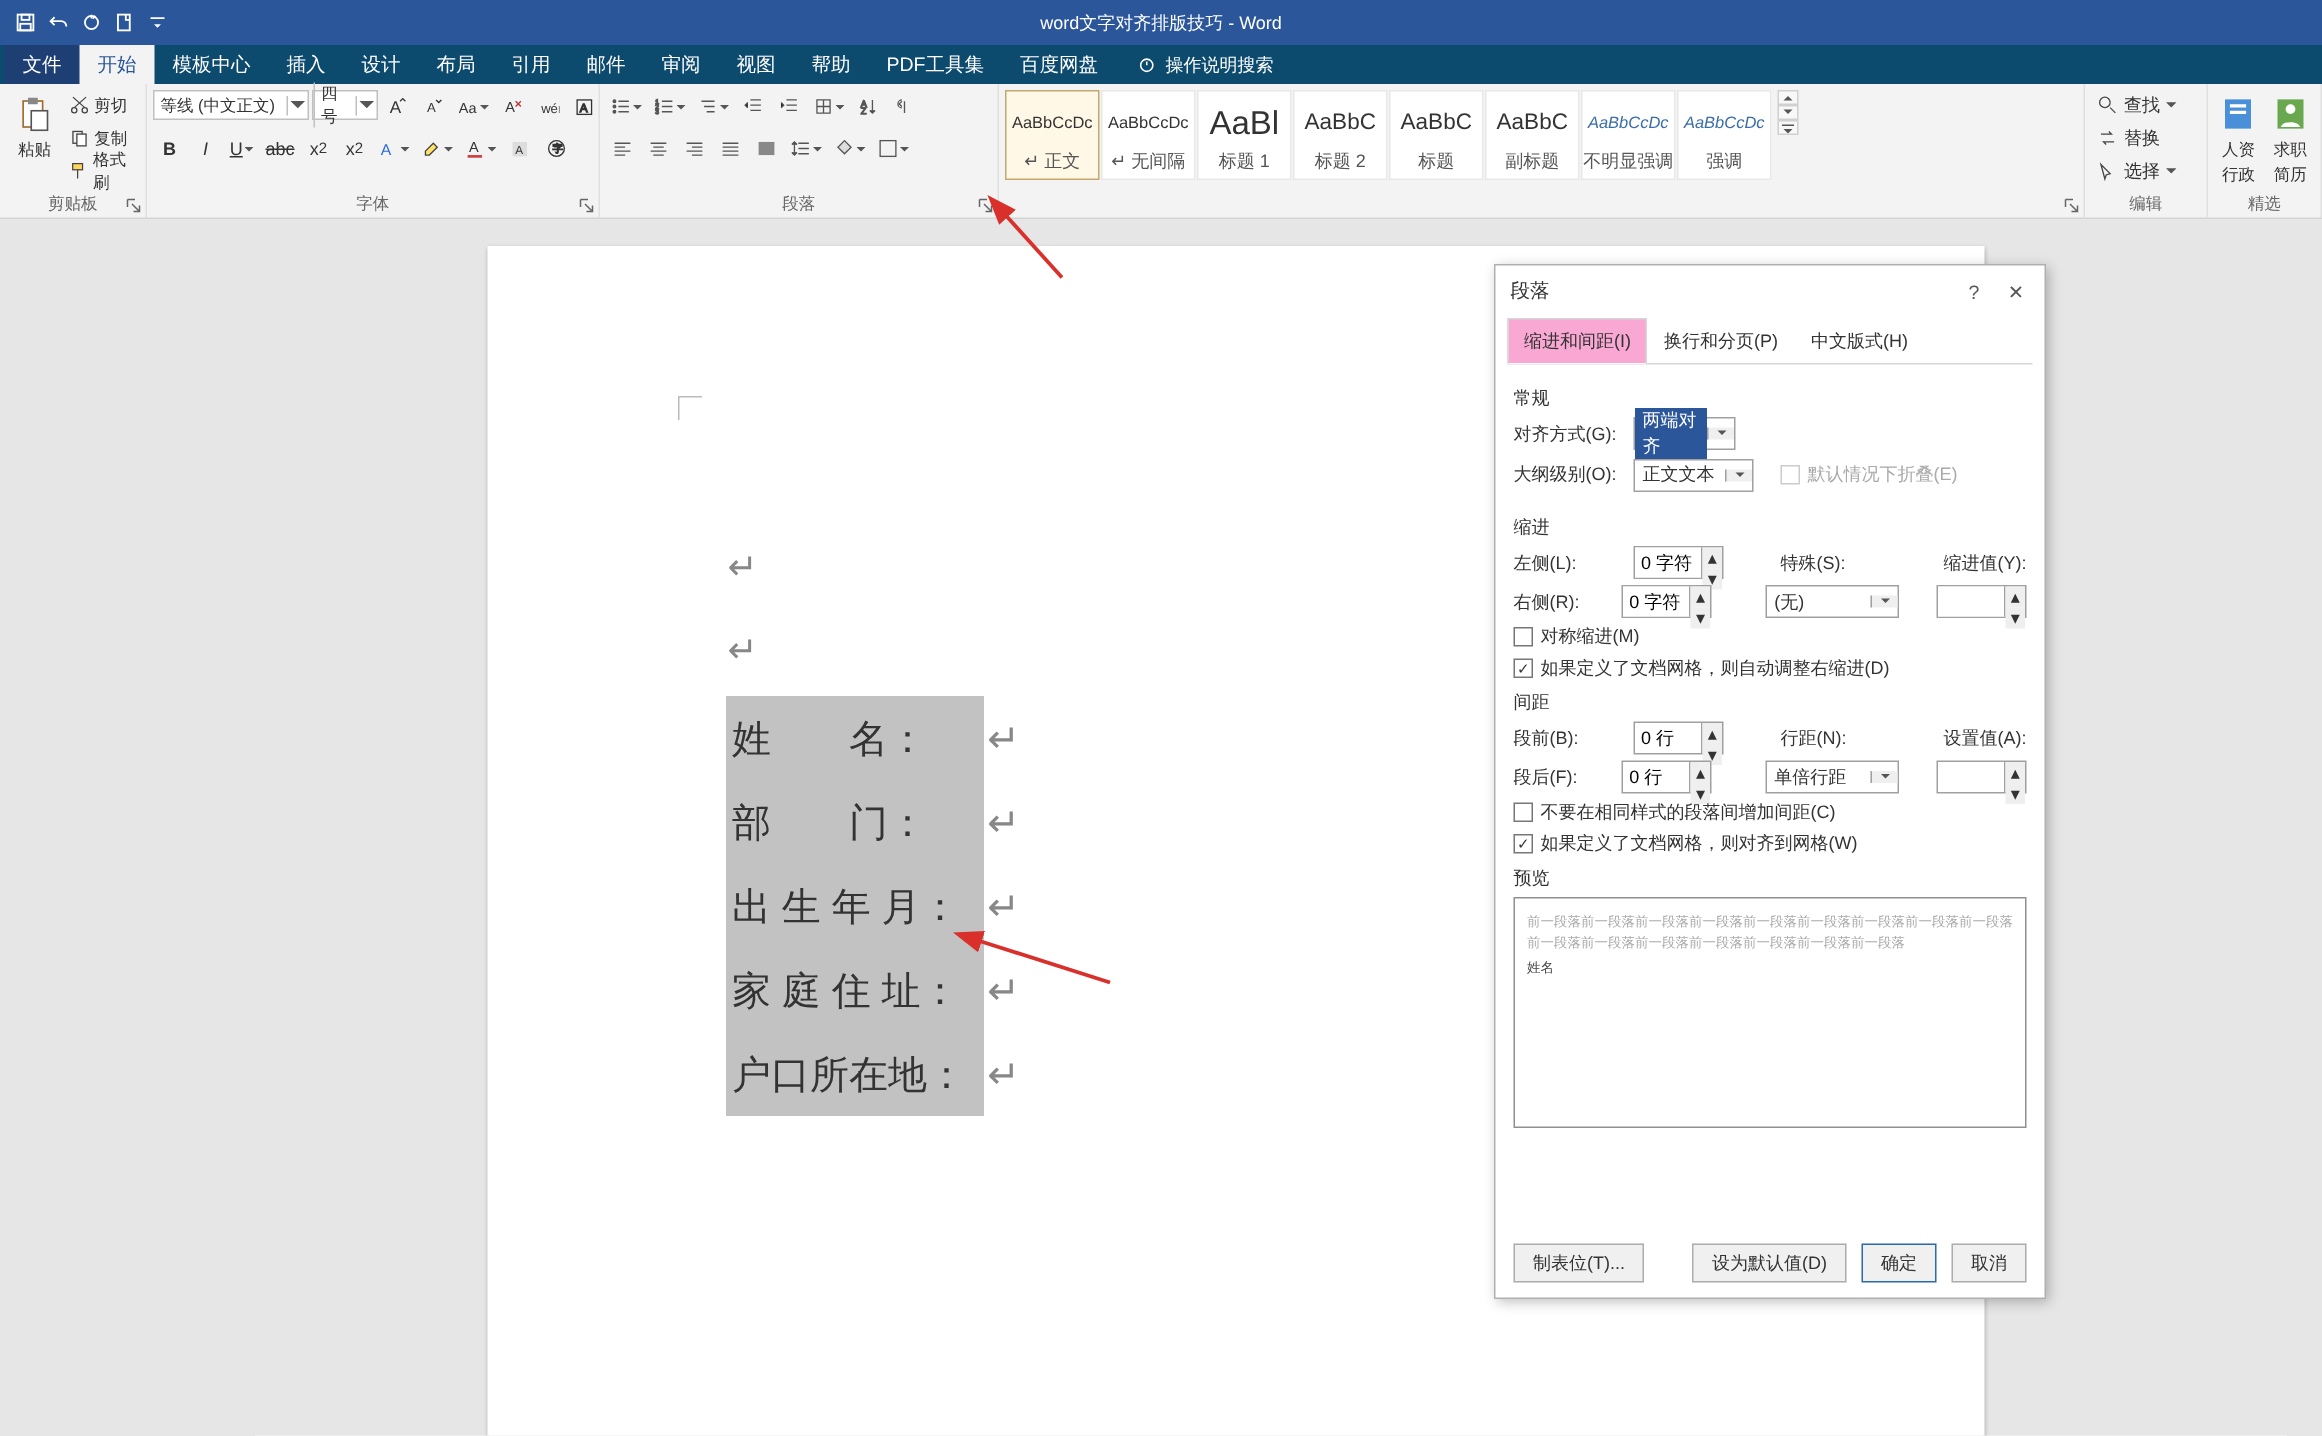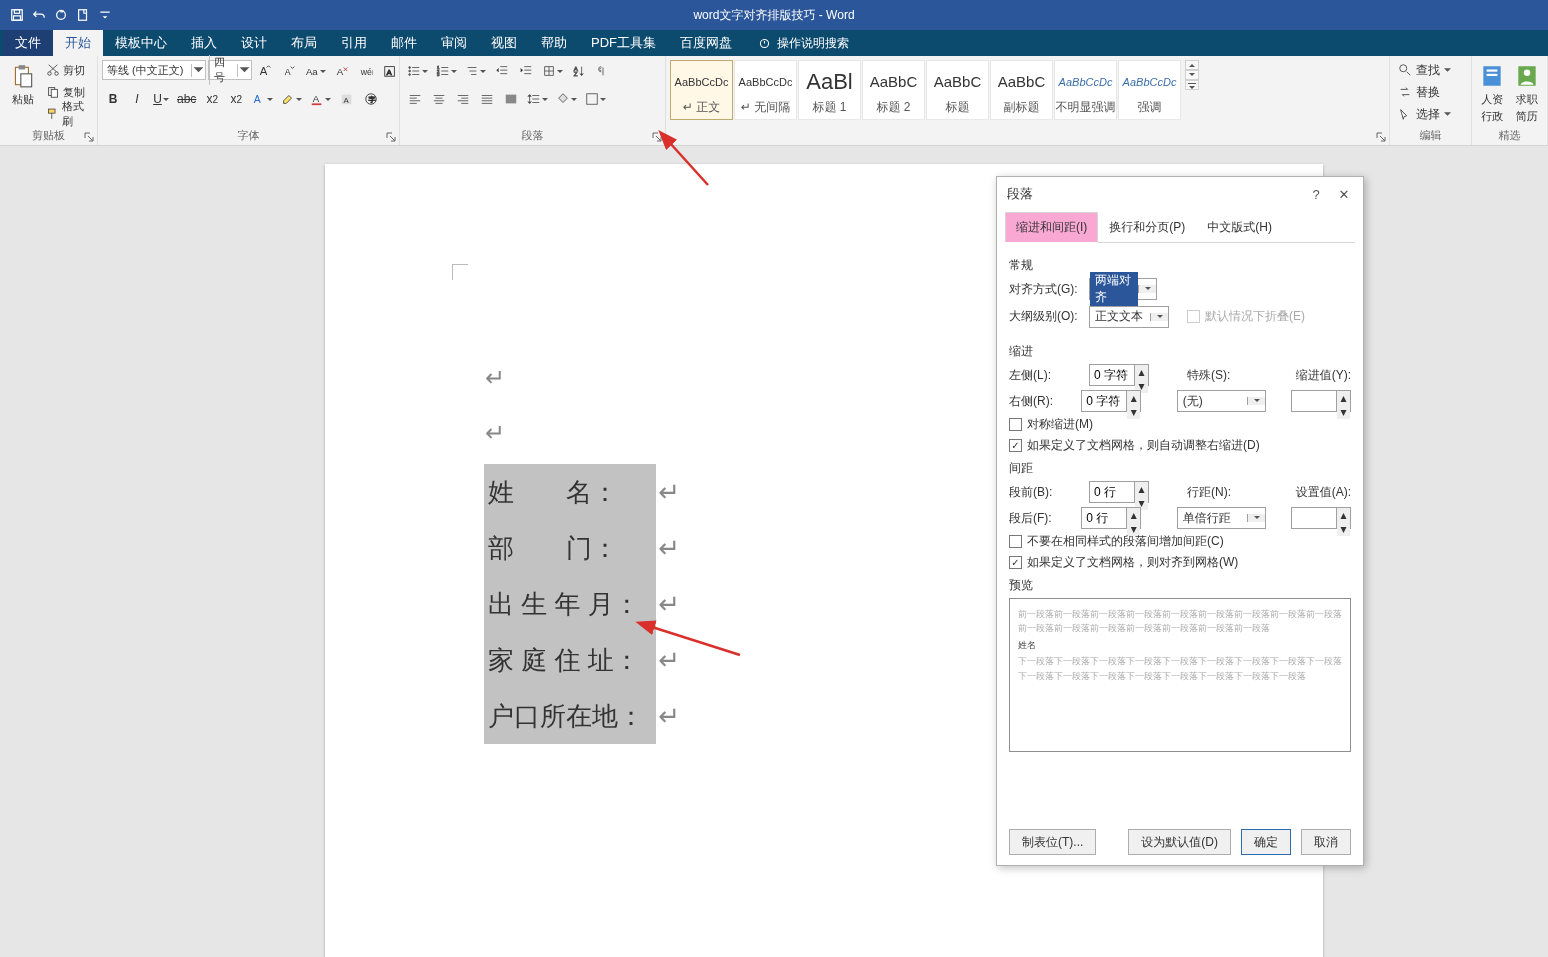--- a/index.html
+++ b/index.html
@@ -768,21 +768,20 @@
       </div>
     <div class="chk">
         <div class="box">✓</div>
         <span>如果定义了文档网格，则对齐到网格(W)</span>
       </div>
 
     <div class="sect-title">预览</div>
     <div class="preview-box">
       <div>前一段落前一段落前一段落前一段落前一段落前一段落前一段落前一段落前一段落前一段落前一段落前一段落前一段落前一段落前一段落前一段落</div>
       <div style="color:#444; margin:2px 0;">姓名</div>
-      <div>下一段落下一段落下一段落下一段落下一段落下一段落下一段落下一段落下一段落下一段落下一段落下一段落下一段落下一段落下一段落下一段落下一段落</div>
     </div>
   </div>
   <div class="dlg-footer">
     <div class="btn">制表位(T)...</div>
     <div style="flex:1;"></div>
     <div class="btn">设为默认值(D)</div>
     <div class="btn primary">确定</div>
     <div class="btn">取消</div>
   </div>
 </div>

